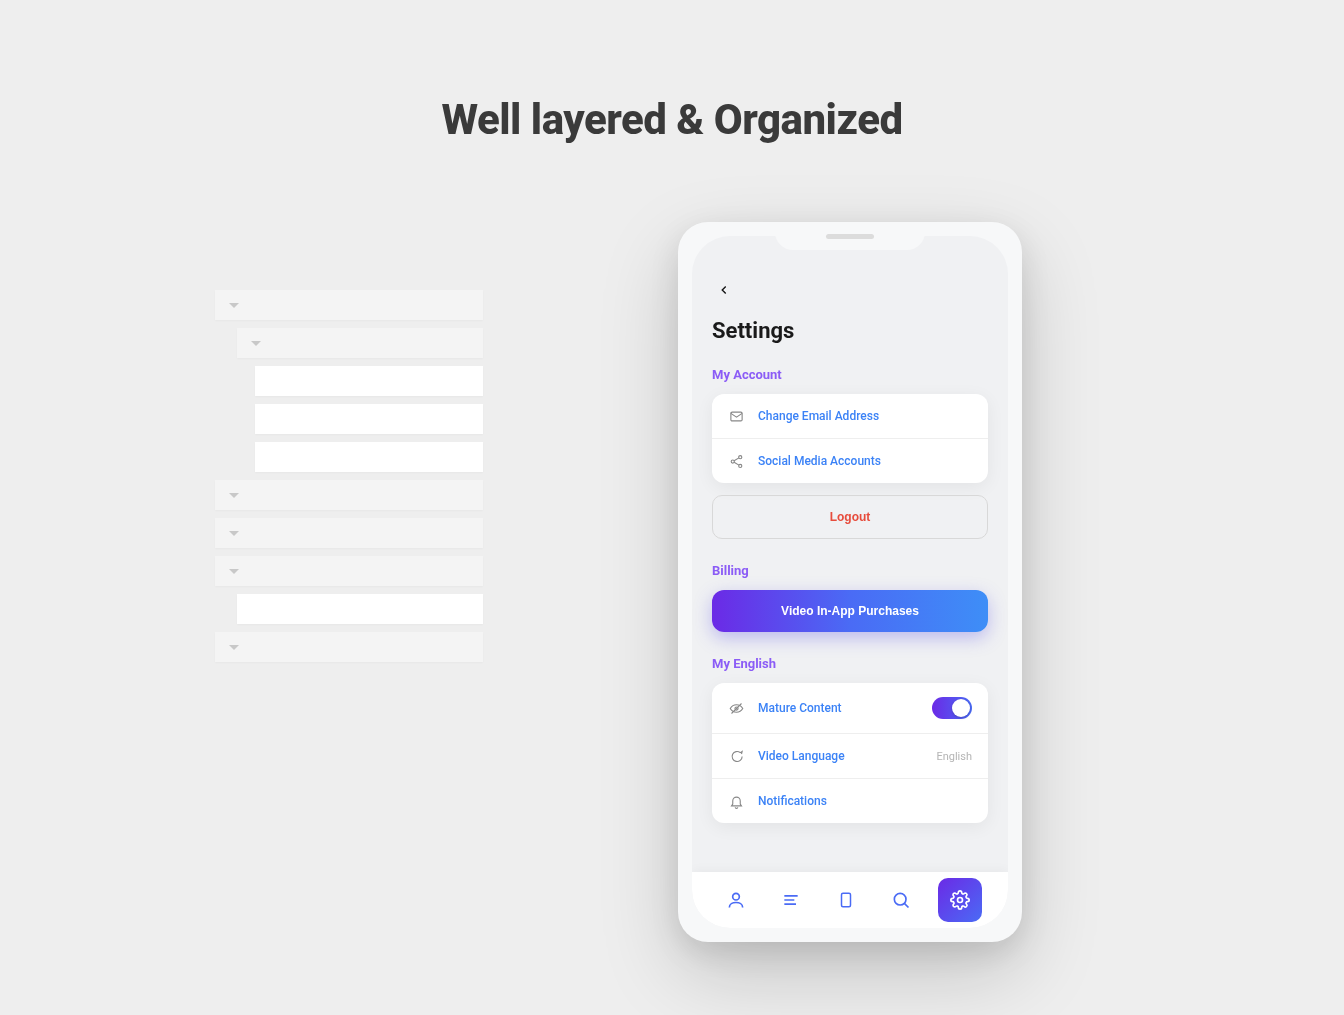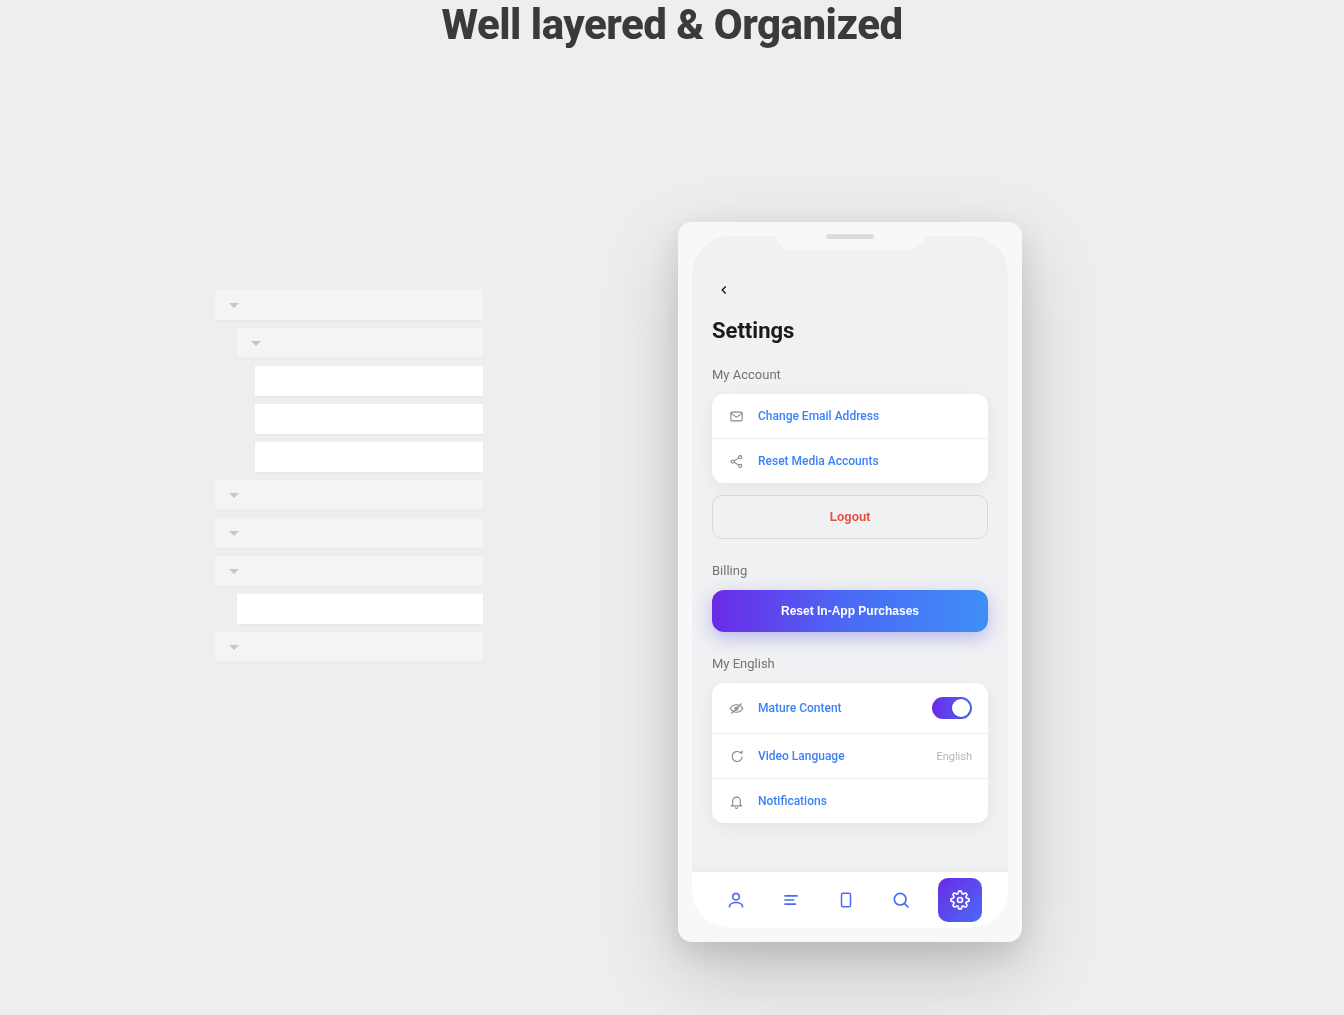--- a/index.html
+++ b/index.html
@@ -9,20 +9,21 @@
       width: 1344px;
       height: 1015px;
       position: relative;
       overflow: hidden;
     }
     .page-title {
       text-align: center;
       font-size: 42px;
       font-weight: 800;
       color: #3a3a3a;
+      padding-top: 95px;
       letter-spacing: -0.5px;
     }
     .layers-panel {
       position: absolute;
       left: 215px;
       top: 290px;
       width: 268px;
     }
     .layer-row {
       background: #f4f4f4;
@@ -42,21 +43,21 @@
       border-right: 5px solid transparent;
       border-top: 5px solid #c8c8c8;
     }
     .phone-frame {
       position: absolute;
       left: 678px;
       top: 222px;
       width: 344px;
       height: 720px;
       background: #f7f8f9;
-      border-radius: 14px;
+      border-radius: 30px;
       box-shadow: 0 30px 80px rgba(0,0,0,0.18), 0 10px 30px rgba(0,0,0,0.1);
       padding: 14px;
     }
     .phone-notch {
       position: absolute;
       top: 0;
       left: 50%;
       transform: translateX(-50%);
       width: 150px;
       height: 28px;
@@ -93,22 +94,22 @@
       margin-bottom: 16px;
     }
     .settings-title {
       font-size: 22px;
       font-weight: 700;
       color: #1a1a1a;
       margin-bottom: 24px;
     }
     .section-label {
       font-size: 13px;
-      font-weight: 400;
-      color: #737373;
+      font-weight: 700;
+      color: #8b5cf6;
       margin-bottom: 12px;
     }
     .card {
       background: #ffffff;
       border-radius: 12px;
       box-shadow: 0 4px 18px rgba(0,0,0,0.06);
       margin-bottom: 12px;
     }
     .card-row {
       display: flex;
@@ -257,27 +258,27 @@
         <div class="card-row">
           <span class="row-icon">
             <svg width="15" height="15" viewBox="0 0 24 24" fill="none" stroke="#888" stroke-width="1.8">
                 <circle cx="18" cy="5" r="2.5"></circle>
                 <circle cx="6" cy="12" r="2.5"></circle>
                 <circle cx="18" cy="19" r="2.5"></circle>
                 <line x1="8.2" y1="10.8" x2="15.8" y2="6.2"></line>
                 <line x1="8.2" y1="13.2" x2="15.8" y2="17.8"></line>
               </svg>
           </span>
-          <span class="row-label">Reset Media Accounts</span>
+          <span class="row-label">Social Media Accounts</span>
         </div>
       </div>
       <button class="logout-btn">Logout</button>
 
       <div class="section-label">Billing</div>
-      <button class="gradient-btn">Reset In-App Purchases</button>
+      <button class="gradient-btn">Video In-App Purchases</button>
 
       <div class="section-label">My English</div>
       <div class="card">
         <div class="card-row">
           <span class="row-icon">
             <svg width="15" height="15" viewBox="0 0 24 24" fill="none" stroke="#888" stroke-width="1.8">
                 <path d="M2 12s3.5-6 10-6 10 6 10 6-3.5 6-10 6S2 12 2 12z"></path>
                 <circle cx="12" cy="12" r="2.5"></circle>
                 <line x1="4" y1="20" x2="20" y2="4"></line>
               </svg>

